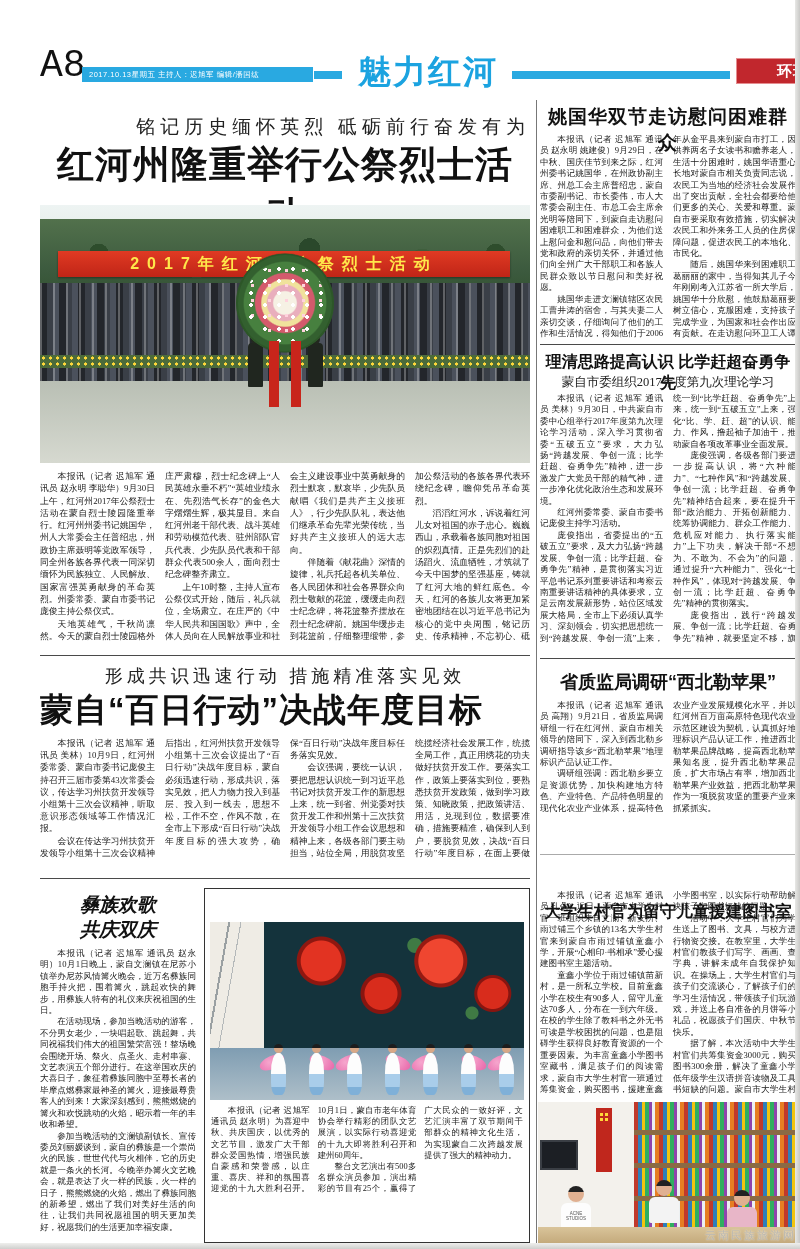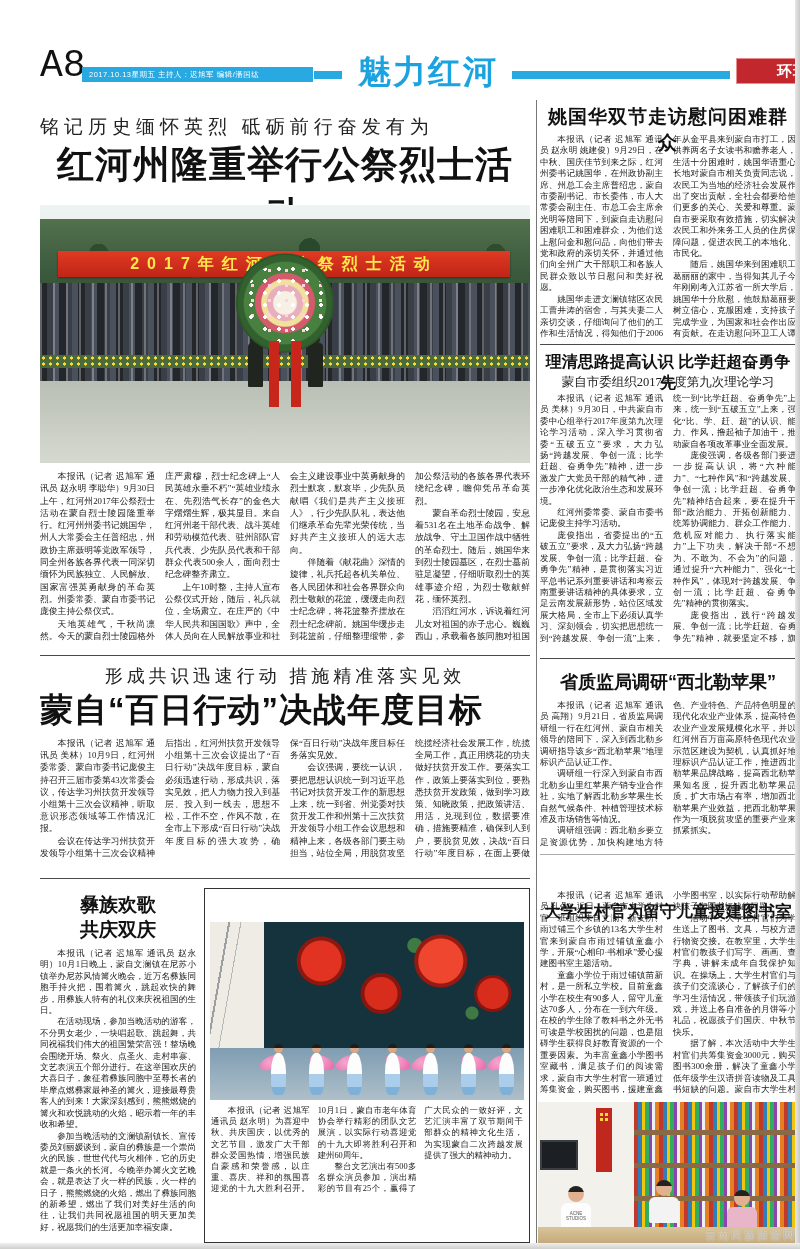--- a/index.html
+++ b/index.html
@@ -21,33 +21,33 @@
   .bar2{left:512px;top:71px;width:218px;height:8px;background:#29a9e1;}
   .masthead{left:736px;top:58px;width:58px;height:26px;background:#c1272d;color:#fff;text-align:center;
             line-height:26px;font-size:15px;font-weight:bold;font-family:"Liberation Sans",sans-serif;letter-spacing:1px;box-shadow:inset 0 0 0 1px #e58d90;padding-left:36px;}
 
   
   p{margin:0;text-indent:2em;text-align:justify;}
   .h-sans{font-family:"Liberation Sans",sans-serif;font-weight:bold;color:#111;}
   .rule{background:#4a4a4a;height:1px;}
 
   
-  .kicker-main{left:40px;top:114px;width:490px;text-align:left;font-size:19px;letter-spacing:5px;color:#222;}
+  .kicker-main{left:40px;top:114px;width:490px;text-align:right;font-size:19px;letter-spacing:5px;color:#222;}
   .headline-main{left:40px;top:140px;width:490px;text-align:center;font-size:37px;letter-spacing:1px;}
   .mainbody{left:40px;top:470px;width:490px;height:180px;column-count:4;column-gap:10px;
             font-size:8.8px;line-height:12.3px;overflow:hidden;}
   .rule1{left:40px;top:655px;width:490px;}
   .kicker2{left:40px;top:664px;width:490px;text-align:center;font-size:18px;letter-spacing:4px;color:#222;}
   .headline2{left:40px;top:688px;width:490px;text-align:left;font-size:33px;letter-spacing:1px;}
   .actionbody{left:40px;top:737px;width:490px;height:134px;column-count:4;column-gap:10px;
               font-size:8.8px;line-height:12.2px;overflow:hidden;}
   .rule2{left:40px;top:878px;width:490px;}
 
   
-  .yi-title{left:40px;top:892px;width:156px;text-align:center;font-size:19px;line-height:25px;}
+  .yi-title{left:40px;top:892px;width:156px;text-align:center;font-size:19px;line-height:25px;font-style:italic;}
   .yi-body{left:40px;top:948px;width:156px;height:294px;font-size:8.6px;line-height:11.4px;overflow:hidden;}
 
   
   .showbox{left:204px;top:888px;width:326px;height:355px;border:1px solid #333;background:#fff;box-sizing:border-box;}
   .show-title{width:100%;text-align:center;font-size:20px;margin-top:5px;letter-spacing:2px;}
   .showbody{position:absolute;left:6px;top:216px;width:312px;height:132px;column-count:3;column-gap:8px;
             font-size:8.4px;line-height:11.2px;overflow:hidden;}
 
   
   .vrule{left:536px;top:100px;width:1px;height:1143px;background:#777;}
@@ -166,21 +166,20 @@
   <div class="p1-fig f1"></div>
   <div class="p1-fig f2"></div>
   <div class="p1-wreath"></div>
 </div>
 
 <div class="abs mainbody">
   <p>本报讯（记者 迟旭军 通讯员 赵永明 李聪华）9月30日上午，红河州2017年公祭烈士活动在蒙自烈士陵园隆重举行。红河州州委书记姚国华，州人大常委会主任普绍忠，州政协主席聂明等党政军领导，同全州各族各界代表一同深切缅怀为民族独立、人民解放、国家富强英勇献身的革命英烈。州委常委、蒙自市委书记庞俊主持公祭仪式。</p>
   <p>天地英雄气，千秋尚凛然。今天的蒙自烈士陵园格外庄严肃穆，烈士纪念碑上“人民英雄永垂不朽”“英雄业绩永在、先烈浩气长存”的金色大字熠熠生辉，极其显目。来自红河州老干部代表、战斗英雄和劳动模范代表、驻州部队官兵代表、少先队员代表和干部群众代表500余人，面向烈士纪念碑整齐肃立。</p>
   <p>上午10时整，主持人宣布公祭仪式开始，随后，礼兵就位，全场肃立。在庄严的《中华人民共和国国歌》声中，全体人员向在人民解放事业和社会主义建设事业中英勇献身的烈士默哀，默哀毕，少先队员献唱《我们是共产主义接班人》，行少先队队礼，表达他们继承革命先辈光荣传统，当好共产主义接班人的远大志向。</p>
   <p>伴随着《献花曲》深情的旋律，礼兵托起各机关单位、各人民团体和社会各界群众向烈士敬献的花篮，缓缓走向烈士纪念碑，将花篮整齐摆放在烈士纪念碑前。姚国华缓步走到花篮前，仔细整理缎带，参加公祭活动的各族各界代表环绕纪念碑，瞻仰凭吊革命英烈。</p>
-  <p>蒙自革命烈士陵园，安息着531名在土地革命战争、解放战争、守土卫国作战中牺牲的革命烈士。随后，姚国华来到烈士陵园墓区，在烈士墓前驻足凝望，仔细听取烈士的英雄事迹介绍，为烈士敬献鲜花，缅怀英烈。</p>
   <p>滔滔红河水，诉说着红河儿女对祖国的赤子忠心。巍巍西山，承载着各族同胞对祖国的炽烈真情。正是先烈们的赴汤蹈火、流血牺牲，才筑就了今天中国梦的坚强基座，铸就了红河大地的鲜红底色。今天，红河的各族儿女将更加紧密地团结在以习近平总书记为核心的党中央周围，铭记历史、传承精神，不忘初心、砥砺前行，奋力开启红河跨越发展新篇章。</p>
 
 </div>
 
 <div class="abs rule rule1"></div>
 
 <div class="abs kicker2">形成共识迅速行动  措施精准落实见效</div>
 <div class="abs headline2 h-sans">蒙自“百日行动”决战年度目标</div>
 <div class="abs actionbody">
   <p>本报讯（记者 迟旭军 通讯员 美林）10月9日，红河州委常委、蒙自市委书记庞俊主持召开三届市委第43次常委会议，传达学习州扶贫开发领导小组第十三次会议精神，听取意识形态领域等工作情况汇报。</p>
@@ -263,21 +262,20 @@
   <p>庞俊强调，各级各部门要进一步提高认识，将“六种能力”、“七种作风”和“跨越发展、争创一流；比学赶超、奋勇争先”精神结合起来，要在提升干部“政治能力、开拓创新能力、统筹协调能力、群众工作能力、危机应对能力、执行落实能力”上下功夫，解决干部“不想为、不敢为、不会为”的问题，通过提升“六种能力”、强化“七种作风”，体现对“跨越发展、争创一流；比学赶超、奋勇争先”精神的贯彻落实。</p>
   <p>庞俊指出，践行“跨越发展、争创一流；比学赶超、奋勇争先”精神，就要坚定不移，旗帜鲜明地抓好媒体建设，要坚持“与时间赛跑、为荣誉而战”的工作导向不动摇，站在全国全省全州发展大局中寻标对表，比学赶超，争创一流；要坚定不移地持续深化“突出主线、推动三转”专题教育，进一步激发广大党员干部的精气神，进一步净化优化政治生态环境和发展环境，打造过硬的干部队伍，要坚定不移地坚持用蒙自精神激奋干事创业的精气神，破除封闭保守思想，树立开放开拓、自我革新的意识，以开放促跨越。</p>
 
 </div>
 
 <div class="abs rule ruleB"></div>
 
 <div class="abs r-title apple-title h-sans">省质监局调研“西北勒苹果”</div>
 <div class="abs r-body apple-body">
   <p>本报讯（记者 迟旭军 通讯员 高翔）9月21日，省质监局调研组一行在红河州、蒙自市相关领导的陪同下，深入到西北勒乡调研指导该乡“西北勒苹果”地理标识产品认证工作。</p>
-  <p>调研组一行深入到蒙自市西北勒乡山里红苹果产销专业合作社，实地了解西北勒乡苹果生长自然气候条件、种植管理技术标准及市场销售等情况。</p>
   <p>调研组强调：西北勒乡要立足资源优势，加快构建地方特色、产业特色、产品特色明显的现代化农业产业体系，提高特色农业产业发展规模化水平，并以红河州百万亩高原特色现代农业示范区建设为契机，认真抓好地理标识产品认证工作，推进西北勒苹果品牌战略，提高西北勒苹果知名度，提升西北勒苹果品质，扩大市场占有率，增加西北勒苹果产业效益，把西北勒苹果作为一项脱贫攻坚的重要产业来抓紧抓实。</p>
 </div>
 
 <div class="abs rule ruleC"></div>
 
 <div class="abs r-title cg-title h-sans">大学生村官为留守儿童援建图书室</div>
 <div class="abs r-body cg-body">
   <p>本报讯（记者 迟旭军 通讯员 孔朵）近日，蒙自市大学生村官一班组织来自文澜、新安所、雨过铺三个乡镇的13名大学生村官来到蒙自市雨过铺镇童鑫小学，开展“心相印·书相承”爱心援建图书室主题活动。</p>
   <p>童鑫小学位于雨过铺镇苗新村，是一所私立学校。目前童鑫小学在校生有90多人，留守儿童达70多人，分布在一到六年级。在校的学生除了教科书之外无书可读是学校困扰的问题，也是阻碍学生获得良好教育资源的一个重要因素。为丰富童鑫小学图书室藏书，满足孩子们的阅读需求，蒙自市大学生村官一班通过筹集资金，购买图书，援建童鑫小学图书室，以实际行动帮助解决孩子们图书短缺的问题。</p>
   <p>活动中，大学生村官们为学生送上了图书、文具，与校方进行物资交接。在教室里，大学生村官们教孩子们写字、画画、查字典，讲解未成年自我保护知识。在操场上，大学生村官们与孩子们交流谈心，了解孩子们的学习生活情况，带领孩子们玩游戏，并送上各自准备的月饼等小礼品，祝愿孩子们国庆、中秋节快乐。</p>

